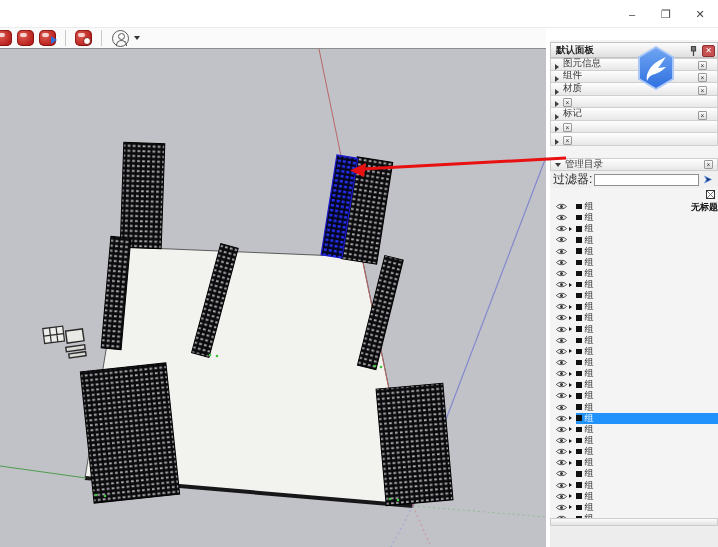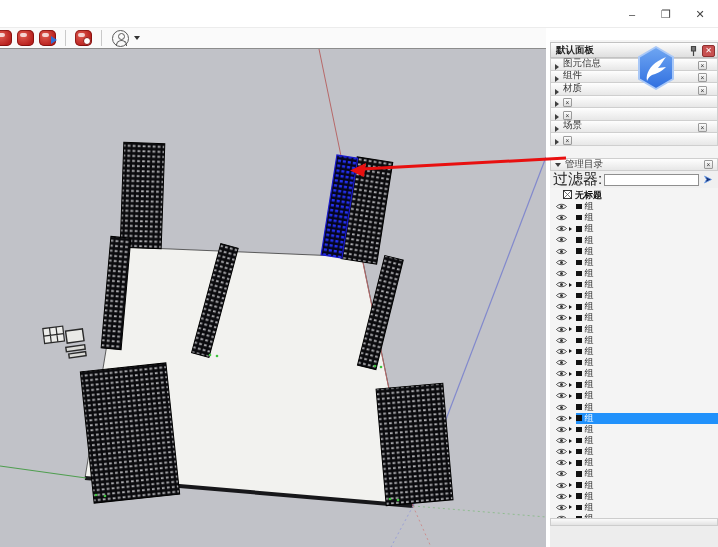--- a/index.html
+++ b/index.html
@@ -57,25 +57,25 @@
   .tri-right{width:0;height:0;border-left:4px solid #404040;border-top:3px solid transparent;border-bottom:3px solid transparent;margin-right:4px;}
   .tri-down{width:0;height:0;border-top:4px solid #404040;border-left:3px solid transparent;border-right:3px solid transparent;margin-right:4px;}
   .sec-label{flex:1;font-size:9.5px;}
   .sec-close{width:9px;height:9px;background:linear-gradient(#fcfcfc,#ddd);border:1px solid #9a9a9a;border-radius:1px;
       font-size:6.5px;line-height:7px;text-align:center;color:#333;margin-right:2px;}
   .outliner-bar{position:absolute;left:0;top:118px;width:168px;height:13px;
       background:linear-gradient(#fefefe,#e7e7e7);border:1px solid #cfcfcf;
       display:flex;align-items:center;padding:0 2px 0 4px;}
   .filter-row{position:absolute;left:0;top:131px;width:168px;height:17px;background:#f0f0f0;
       display:flex;align-items:center;padding:0 3px;}
-  .filter-row label{font-size:15px;color:#222;margin-right:2px;white-space:nowrap;}
+  .filter-row label{font-size:12px;color:#222;margin-right:2px;white-space:nowrap;}
   .filter-input{flex:1;height:12px;border:1px solid #8f8f8f;background:#fff;font-size:8px;padding:0 2px;min-width:10px;}
   .filter-details{width:13px;height:13px;margin-left:3px;display:flex;align-items:center;justify-content:center;background:transparent;border:none;}
   .tree{position:absolute;left:0;top:150px;width:168px;height:328px;background:#f4f4f4;overflow:hidden;}
-  .root-row{height:11px;display:flex;align-items:center;padding-left:13px;font-weight:bold;font-size:9px;color:#111;}
+  .root-row{height:11px;display:flex;align-items:flex-end;padding-left:13px;font-weight:bold;font-size:9px;color:#111;flex-direction:column;}
   .root-row .ricon{margin-right:3px;}
   .orow{height:11.15px;display:flex;align-items:center;}
   .orow .eye{width:13px;margin-left:6px;flex:0 0 auto;display:flex;align-items:center;}
   .orow .arr{width:7px;flex:0 0 auto;display:flex;align-items:center;}
   .orow .arr .tri{width:0;height:0;border-left:3.5px solid #1a1a1a;border-top:2.5px solid transparent;border-bottom:2.5px solid transparent;}
   .row-body{flex:1;height:100%;display:flex;align-items:center;font-size:9px;color:#222;}
   .row-body .sq{width:5.5px;height:5.5px;background:#111;margin-right:3px;flex:0 0 auto;}
   .row-body.selected{background:var(--selection_blue);color:#fff;}
   .panel-footer-bar{position:absolute;left:0;top:478px;width:168px;height:8px;background:linear-gradient(#fbfbfb,#e3e3e3);
       border:1px solid #cdcdcd;}
@@ -197,27 +197,27 @@
     <span class="sec-close">×</span>
   </div>
 
   <div class="sec-bar">
     <span class="tri-right"></span>
     <span class="sec-close">×</span>
   </div>
 
   <div class="sec-bar">
     <span class="tri-right"></span>
+    <span class="sec-label">标记</span>
     <span class="sec-close">×</span>
   </div>
 
 
   <div class="sec-bar">
     <span class="tri-right"></span>
-    <span class="sec-label">场景</span>
     <span class="sec-close">×</span>
   </div>
 
   <div class="sec-bar">
     <span class="tri-right"></span>
     <span class="sec-close">×</span>
   </div>
 </div>
 
     <div class="outliner-bar">

